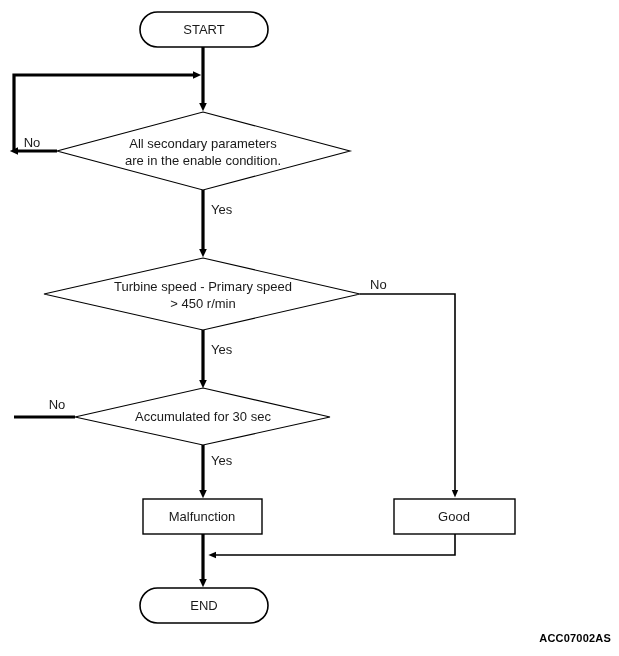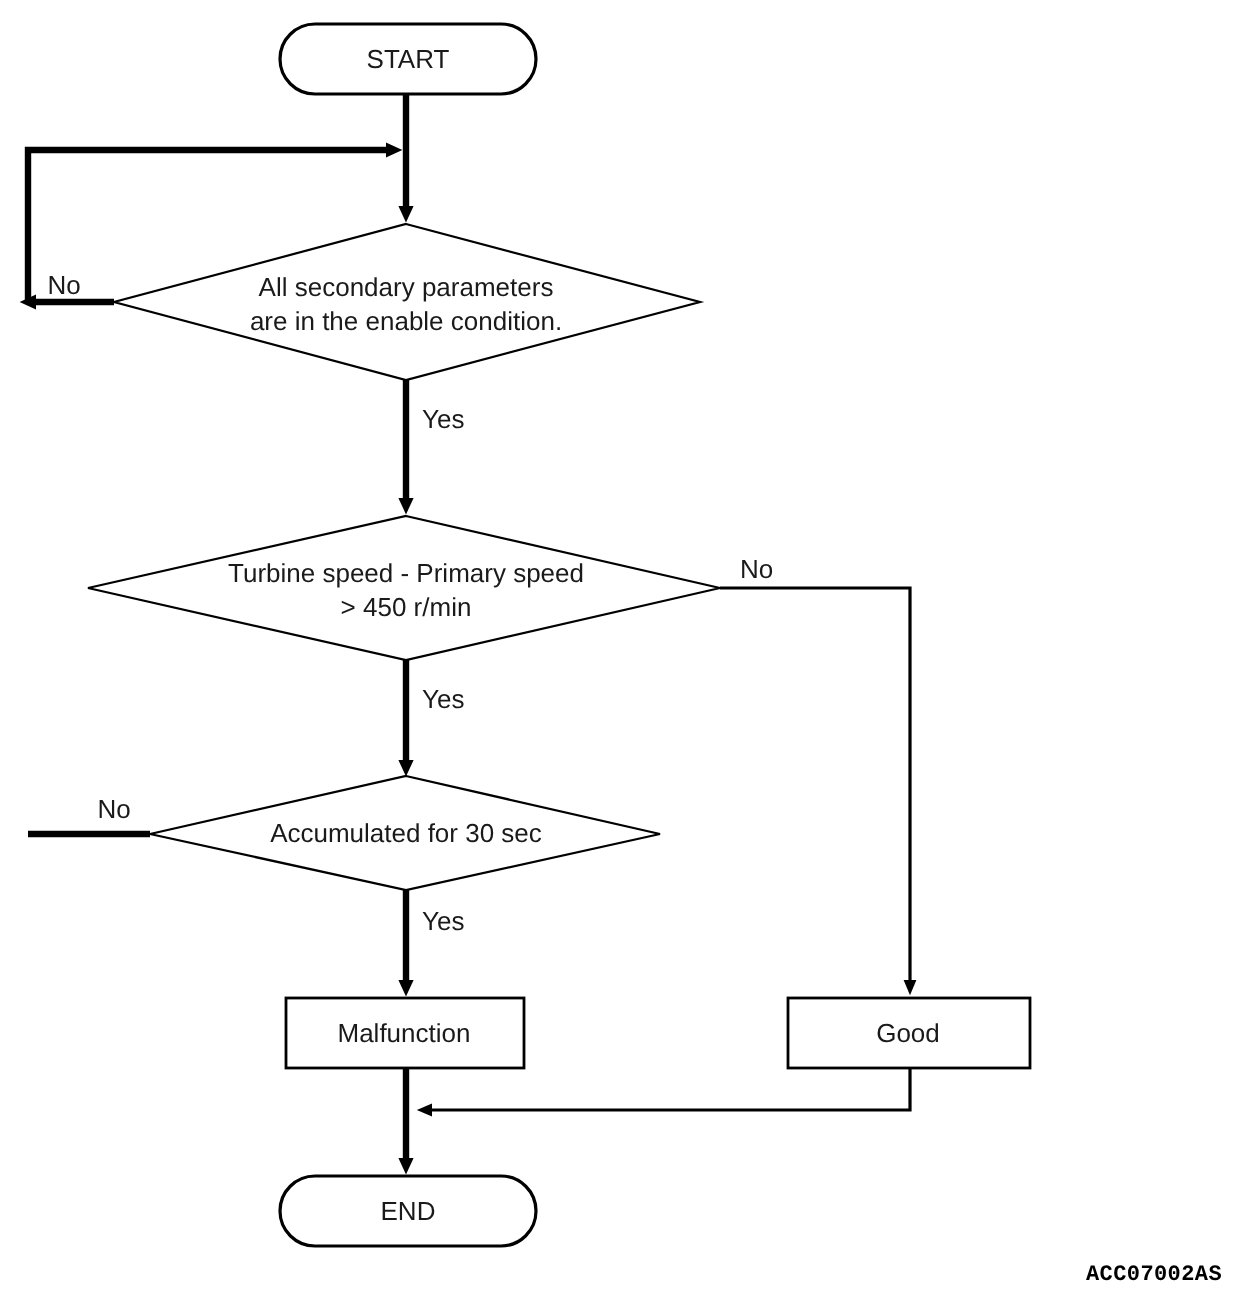--- a/index.html
+++ b/index.html
@@ -32,21 +32,21 @@
   }
   .edge-label {
     font-family: "Liberation Sans", sans-serif;
     font-size: 13px;
     fill: #1a1a1a;
   }
   .ref-code {
     position: absolute;
     right: 8px;
     bottom: 12px;
-    font-family: Liberation Mono, monospace;
+    font-family: Liberation Sans, sans-serif;
     font-size: 11px;
     font-weight: bold;
     color: #000000;
     letter-spacing: 0.2px;
   }
   .shape-outline {
     fill: #ffffff;
     stroke: #000000;
   }
   .terminator { stroke-width: 1.6; }

